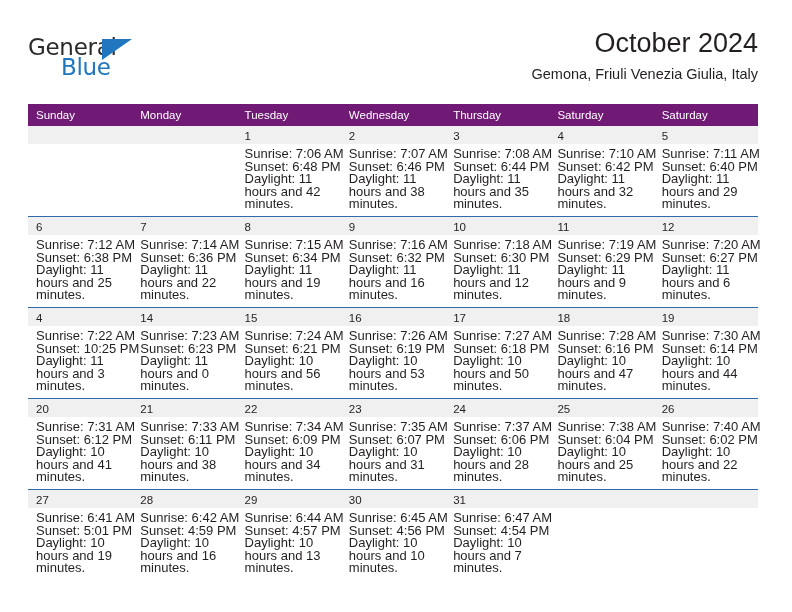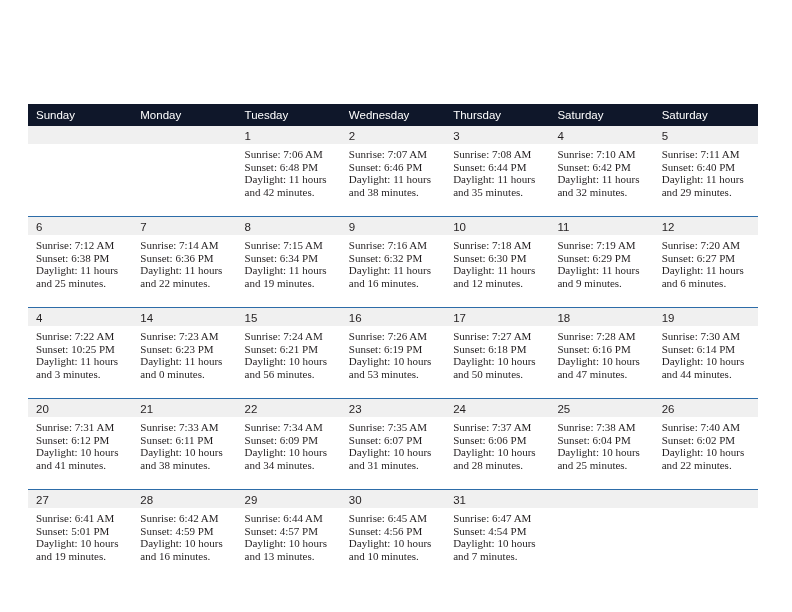--- a/index.html
+++ b/index.html
@@ -87,21 +87,21 @@
   
   .calendar {
     position: absolute;
     left: 28px;
     top: 104px;
     width: 730px;
     border-collapse: collapse;
     table-layout: fixed;
   }
   .calendar th {
-    background: #0f172a;
+    background: #701a75;
     color: #ffffff;
     font-size: 11.5px;
     font-weight: normal;
     text-align: left;
     padding: 5px 0 5px 8px;
     height: 12px;
     border: none;
   }
   .calendar col { width: 104.28px; }
 
@@ -125,33 +125,46 @@
     height: 18px;
     padding: 2px 0 0 8px;
     box-sizing: border-box;
     font-size: 11.5px;
     color: #231f20;
     line-height: 16px;
   }
   .daycell.empty .date-band { color: transparent; }
   .details {
     padding: 4px 6px 0 8px;
-    font-size: 11px;
+    font-size: 13px;
     line-height: 12.6px;
     color: #231f20;
-    font-family: Liberation Serif, serif;
   }
   .details div { white-space: nowrap; }
   .details .daylight { white-space: normal; }
 </style>
 </head>
 <body>
 
 <div class="page">
 
+  <div class="header">
+
+    <div class="logo">
+      <span class="logo-general">General</span>
+      <span class="logo-triangle"></span>
+      <span class="logo-blue">Blue</span>
+    </div>
+
+    <div class="title-block">
+      <div class="cal-title">October 2024</div>
+      <div class="cal-subtitle">Gemona, Friuli Venezia Giulia, Italy</div>
+    </div>
+
+  </div>
 
   <table class="calendar">
     <colgroup>
       <col>
         <col>
         <col>
         <col>
         <col>
         <col>
         <col>

